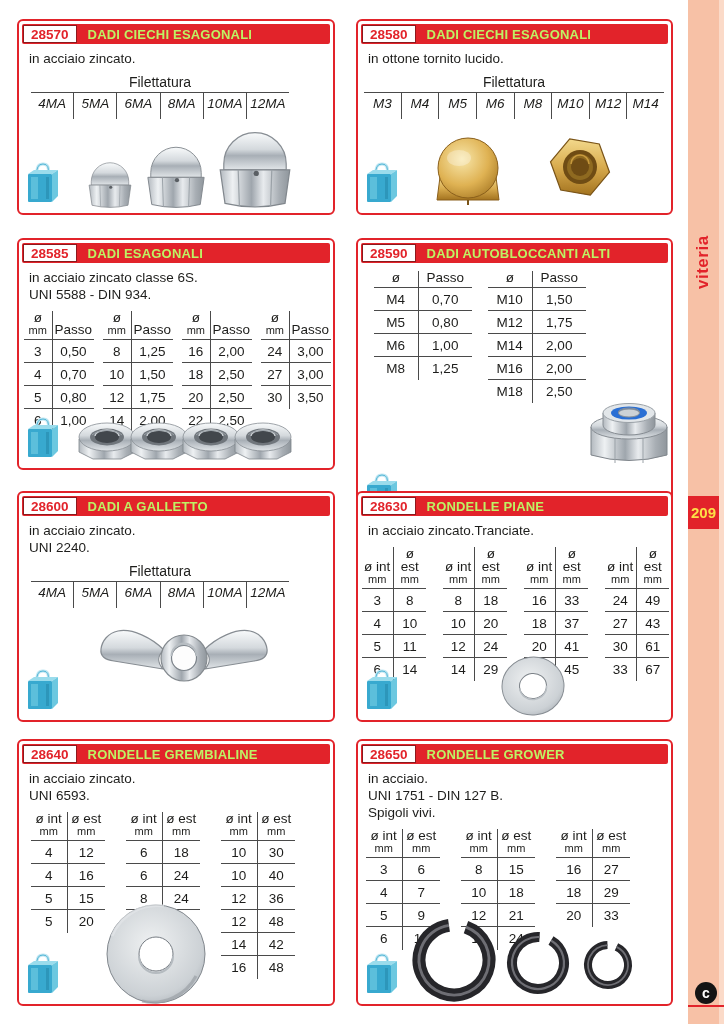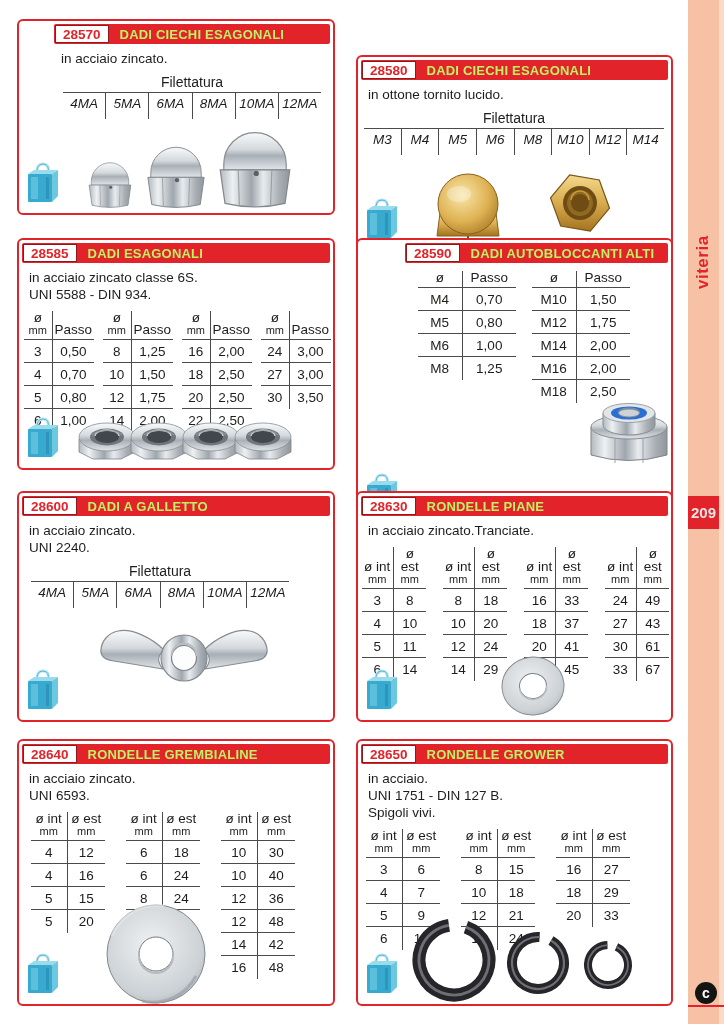--- a/index.html
+++ b/index.html
@@ -42,21 +42,21 @@
   .photo{position:absolute;inset:0;pointer-events:none;}
   .pkg{position:absolute;left:5px;bottom:6px;width:38px;height:46px;}
 
   
   .sidebar{position:absolute;left:688px;top:0;width:36px;height:1024px;background:var(--salmon);}
   .sidebar-edge{position:absolute;right:0;top:0;width:5px;height:100%;background:var(--salmon-light);}
   .vtext{position:absolute;top:222px;left:5px;height:80px;width:24px;
          writing-mode:vertical-rl;transform:rotate(180deg);
          color:var(--red);font-weight:700;font-size:17px;letter-spacing:.5px;text-align:center;}
   .pagenum{position:absolute;top:496px;left:0;width:31px;height:33px;background:var(--red);
-         color:#e5e5e5;font-weight:700;font-size:15px;display:flex;align-items:center;justify-content:center;}
+         color:#fde047;font-weight:700;font-size:15px;display:flex;align-items:center;justify-content:center;}
   .logo{position:absolute;top:982px;left:7px;width:22px;height:22px;background:#141414;border-radius:50%;
          color:#fff;font-weight:700;font-size:14px;display:flex;align-items:center;justify-content:center;}
   .sidebar-rule{position:absolute;top:1005px;left:0;width:100%;height:2px;background:var(--red);}
 </style>
 </head>
 <body>
 
 <svg width="0" height="0" style="position:absolute" aria-hidden="true">
   <defs>
     <linearGradient id="gSil" x1="0" y1="0" x2="0" y2="1">
@@ -87,21 +87,21 @@
       <stop offset="0" stop-color="#eff1f2"></stop>
         <stop offset="0.7" stop-color="#ccd1d5"></stop>
       <stop offset="0.92" stop-color="#aab0b6"></stop>
         <stop offset="1" stop-color="#969ca2"></stop>
     </radialGradient>
   </defs>
 </svg>
 
 <div class="page">
   <div id="boxes">
-      <section class="box" style="left: 17px; top: 19px; width: 318px; height: 196px; padding-left: 32px;">
+      <section class="box" style="left: 17px; top: 19px; width: 318px; height: 196px;">
     <header class="hdr">
       <span class="code">28570</span>
       <span class="hdr-title">DADI CIECHI ESAGONALI</span>
     </header>
     <div class="desc">
           <div>in acciaio zincato.</div>
         </div>
         <div class="fil" style="width:258px;margin-left:12px;">
       <div class="fil-title">Filettatura</div>
       <div class="fil-row">
@@ -139,21 +139,21 @@
         <svg class="pkg" viewBox="0 0 38 46">
       <path d="M13,13 Q12,3 19,3 Q26,3 24,13" fill="none" stroke="#bfe6f2" stroke-width="3"></path>
       <path d="M13,13 Q12,3 19,3 Q26,3 24,13" fill="none" stroke="#53b6d6" stroke-width="1"></path>
       <path d="M4,13 l6,-4 h24 l-6,4 z" fill="#9adcec"></path>
       <path d="M28,13 l6,-4 v26 l-6,6 z" fill="#6cc8e0"></path>
       <rect x="4" y="13" width="24" height="28" rx="1" fill="#38a9cf"></rect>
       <rect x="7" y="16" width="7" height="22" fill="#63c3dd" opacity="0.85"></rect>
       <rect x="22" y="16" width="3" height="22" fill="#2b91b4" opacity="0.8"></rect>
     </svg>
       </section>
-      <section class="box" style="left: 356px; top: 19px; width: 317px; height: 196px; margin-top: 36px;">
+      <section class="box" style="left: 356px; top: 19px; width: 317px; height: 196px;">
     <header class="hdr">
       <span class="code">28580</span>
       <span class="hdr-title">DADI CIECHI ESAGONALI</span>
     </header>
     <div class="desc">
           <div>in ottone tornito lucido.</div>
         </div>
         <div class="fil" style="width:300px;margin-left:6px;">
       <div class="fil-title">Filettatura</div>
       <div class="fil-row">
@@ -340,21 +340,21 @@
         <svg class="pkg" viewBox="0 0 38 46">
       <path d="M13,13 Q12,3 19,3 Q26,3 24,13" fill="none" stroke="#bfe6f2" stroke-width="3"></path>
       <path d="M13,13 Q12,3 19,3 Q26,3 24,13" fill="none" stroke="#53b6d6" stroke-width="1"></path>
       <path d="M4,13 l6,-4 h24 l-6,4 z" fill="#9adcec"></path>
       <path d="M28,13 l6,-4 v26 l-6,6 z" fill="#6cc8e0"></path>
       <rect x="4" y="13" width="24" height="28" rx="1" fill="#38a9cf"></rect>
       <rect x="7" y="16" width="7" height="22" fill="#63c3dd" opacity="0.85"></rect>
       <rect x="22" y="16" width="3" height="22" fill="#2b91b4" opacity="0.8"></rect>
     </svg>
       </section>
-      <section class="box" style="left: 356px; top: 238px; width: 317px; height: 288px; padding-left: 44px;">
+      <section class="box" style="left: 356px; top: 238px; width: 317px; height: 288px;">
     <header class="hdr">
       <span class="code">28590</span>
       <span class="hdr-title">DADI AUTOBLOCCANTI ALTI</span>
     </header>
         <div class="groups" style="margin-left:16px;">
           <table class="pg" style="margin-right:16px;">
         <thead>
               <tr>
           <th style="width:44px"><span>ø</span></th>
           <th style="width:54px"><span>Passo</span></th>

